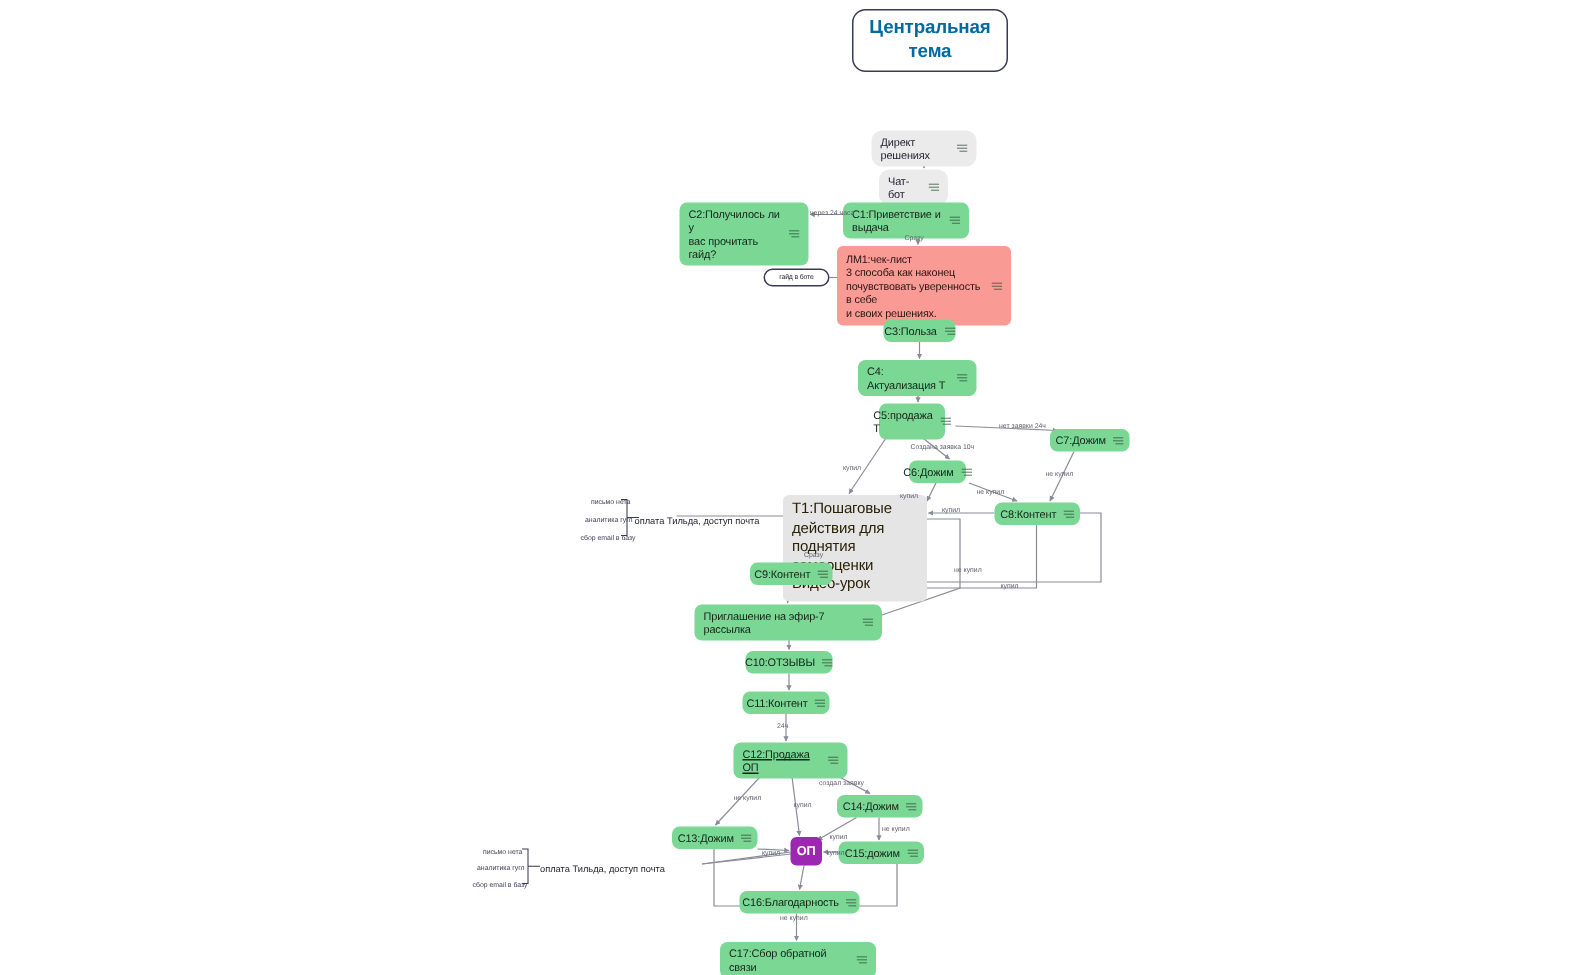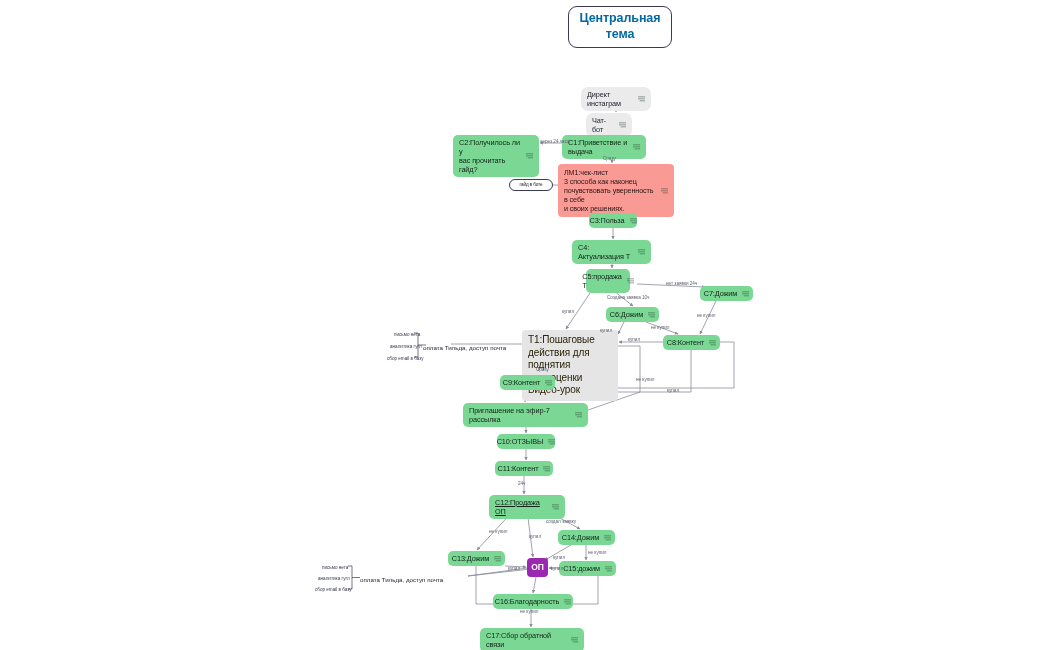--- a/index.html
+++ b/index.html
@@ -89,21 +89,21 @@
       <path d="M468,576 L548,567"></path>
     </g>
   </svg>
 
   <div class="node root">
     <span class="txt">Центральная
 тема</span>
   </div>
 
 <div class="node grey" style="left: 581px; top: 87px; width: 70px; min-height: 14px;">
-      <span class="txt">Директ инстаграм</span>
+      <span class="txt">Директ решениях</span>
       <span class="ico">
         <svg width="7" height="6" viewBox="0 0 7 6">
           <rect x="0" y="0.4" width="7" height="0.9" fill="#2c4a33"></rect>
           <rect x="0" y="2.4" width="7" height="0.9" fill="#2c4a33"></rect>
           <rect x="1.6" y="4.4" width="5.4" height="0.9" fill="#2c4a33"></rect>
         </svg>
       </span>
     </div>
     <div class="node grey" style="left: 586px; top: 113px; width: 46px; min-height: 14px;">
       <span class="txt">Чат-бот</span>
@@ -172,21 +172,21 @@
     <div class="node green" style="left: 586px; top: 269px; width: 44px; min-height: 15px;">
       <span class="txt">C5:продажа Т</span>
       <span class="ico">
         <svg width="7" height="6" viewBox="0 0 7 6">
           <rect x="0" y="0.4" width="7" height="0.9" fill="#2c4a33"></rect>
           <rect x="0" y="2.4" width="7" height="0.9" fill="#2c4a33"></rect>
           <rect x="1.6" y="4.4" width="5.4" height="0.9" fill="#2c4a33"></rect>
         </svg>
       </span>
     </div>
-    <div class="node green" style="left: 606px; top: 307px; width: 53px; min-height: 15px;">
+    <div class="node green" style="left: 606px; top: 307px; width: 38px; min-height: 15px;">
       <span class="txt">C6:Дожим</span>
       <span class="ico">
         <svg width="7" height="6" viewBox="0 0 7 6">
           <rect x="0" y="0.4" width="7" height="0.9" fill="#2c4a33"></rect>
           <rect x="0" y="2.4" width="7" height="0.9" fill="#2c4a33"></rect>
           <rect x="1.6" y="4.4" width="5.4" height="0.9" fill="#2c4a33"></rect>
         </svg>
       </span>
     </div>
     <div class="node green" style="left: 700px; top: 286px; width: 53px; min-height: 15px;">

